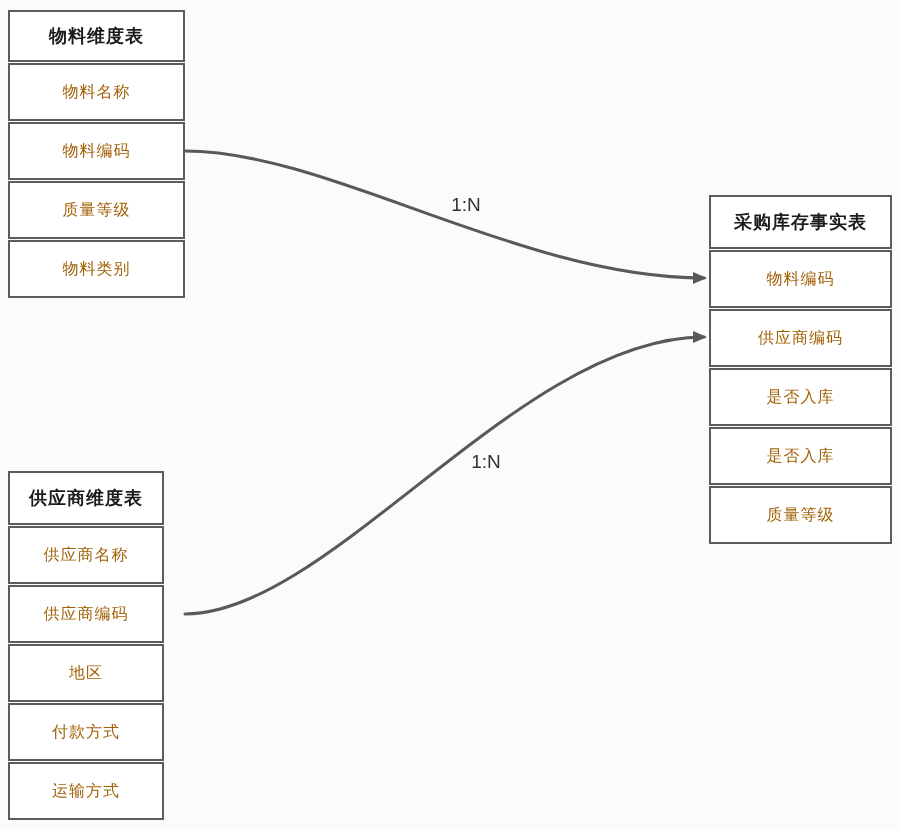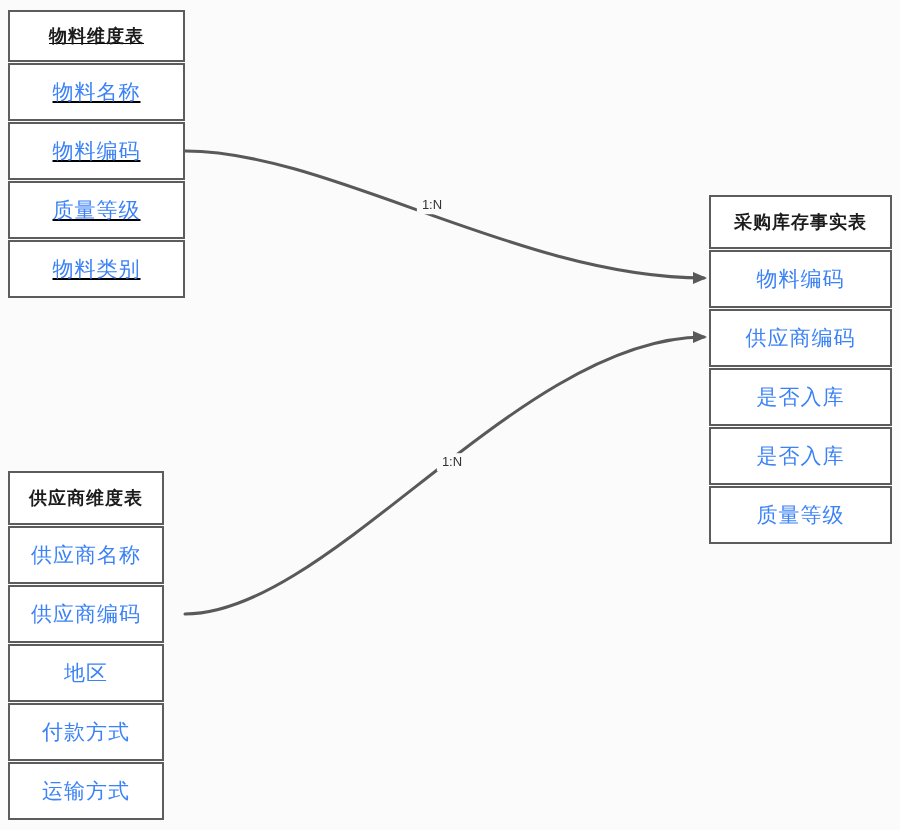--- a/index.html
+++ b/index.html
@@ -20,57 +20,58 @@
     display: block;
   }
   .cell {
     box-sizing: border-box;
     border: 2px solid #5c5c5c;
     background: #ffffff;
     display: flex;
     align-items: center;
     justify-content: center;
     margin-bottom: 1px;
-    color: #3b82f6;
-    font-size: 21px;
+    color: #a16207;
+    font-size: 16px;
     letter-spacing: 1px;
     text-align: center;
   }
   .cell.header {
     font-weight: bold;
     font-size: 18px;
     color: #1c1c1c;
     letter-spacing: 1px;
   }
   .row-h { height: 58px; }
 
-  #table-material  { left: 8px;   top: 10px;  width: 177px; text-decoration: underline; }
+  #table-material  { left: 8px;   top: 10px;  width: 177px; }
   #table-material .header { height: 52px; }
 
   #table-supplier  { left: 8px;   top: 471px; width: 156px; }
   #table-supplier .header { height: 54px; }
 
   #table-fact      { left: 709px; top: 195px; width: 183px; }
   #table-fact .header { height: 54px; }
 
   #connector-layer {
     position: absolute;
     left: 0; top: 0;
     width: 900px;
     height: 830px;
     pointer-events: none;
   }
   .relation-label {
     position: absolute;
     transform: translate(-50%, -50%);
     background: #fbfbfb;
     color: #333333;
-    font-size: 13px;
+    font-size: 19px;
     padding: 1px 5px;
     line-height: 1.2;
+    margin-left: 34px;
   }
   #relation-label-1 { left: 432px; top: 205px; }
   #relation-label-2 { left: 452px; top: 462px; }
 </style>
 </head>
 <body>
 
 <div id="stage">
 
   <svg id="connector-layer" viewBox="0 0 900 830" xmlns="http://www.w3.org/2000/svg">

